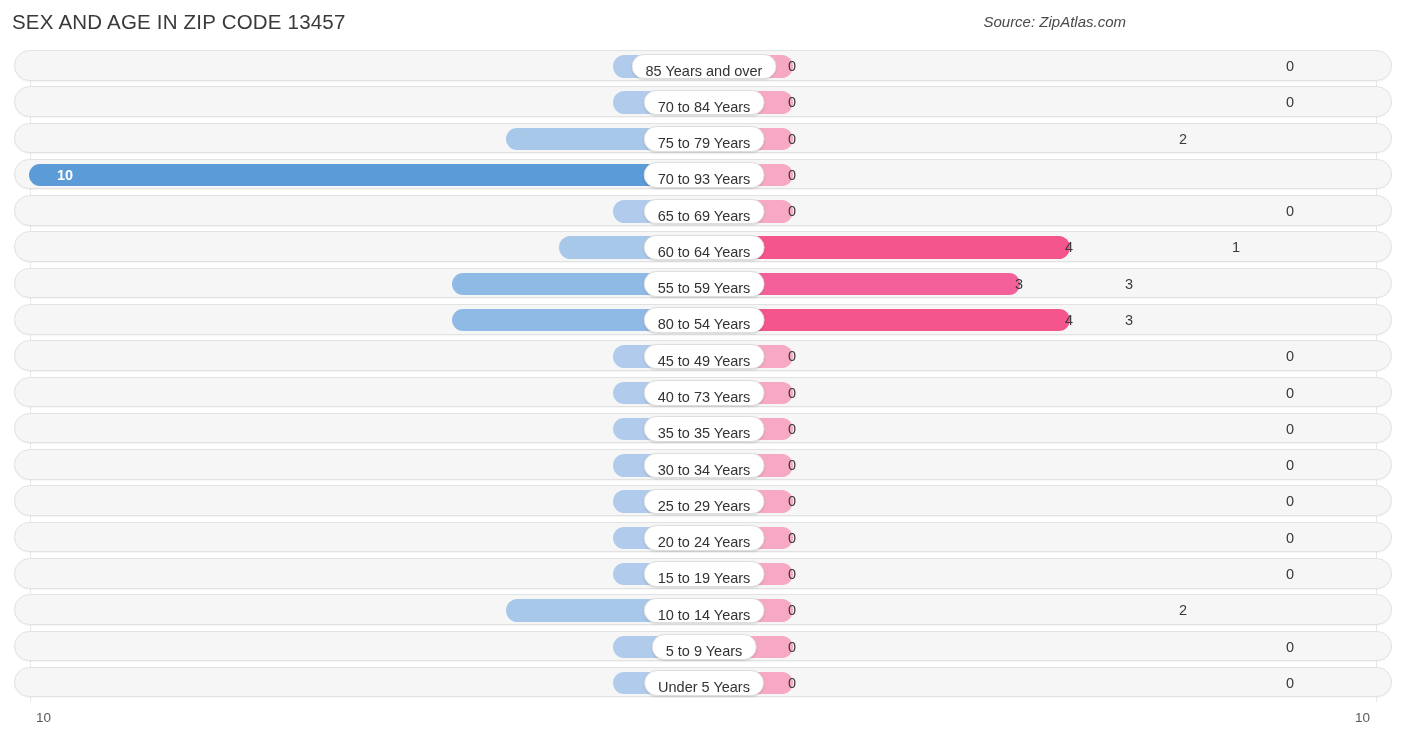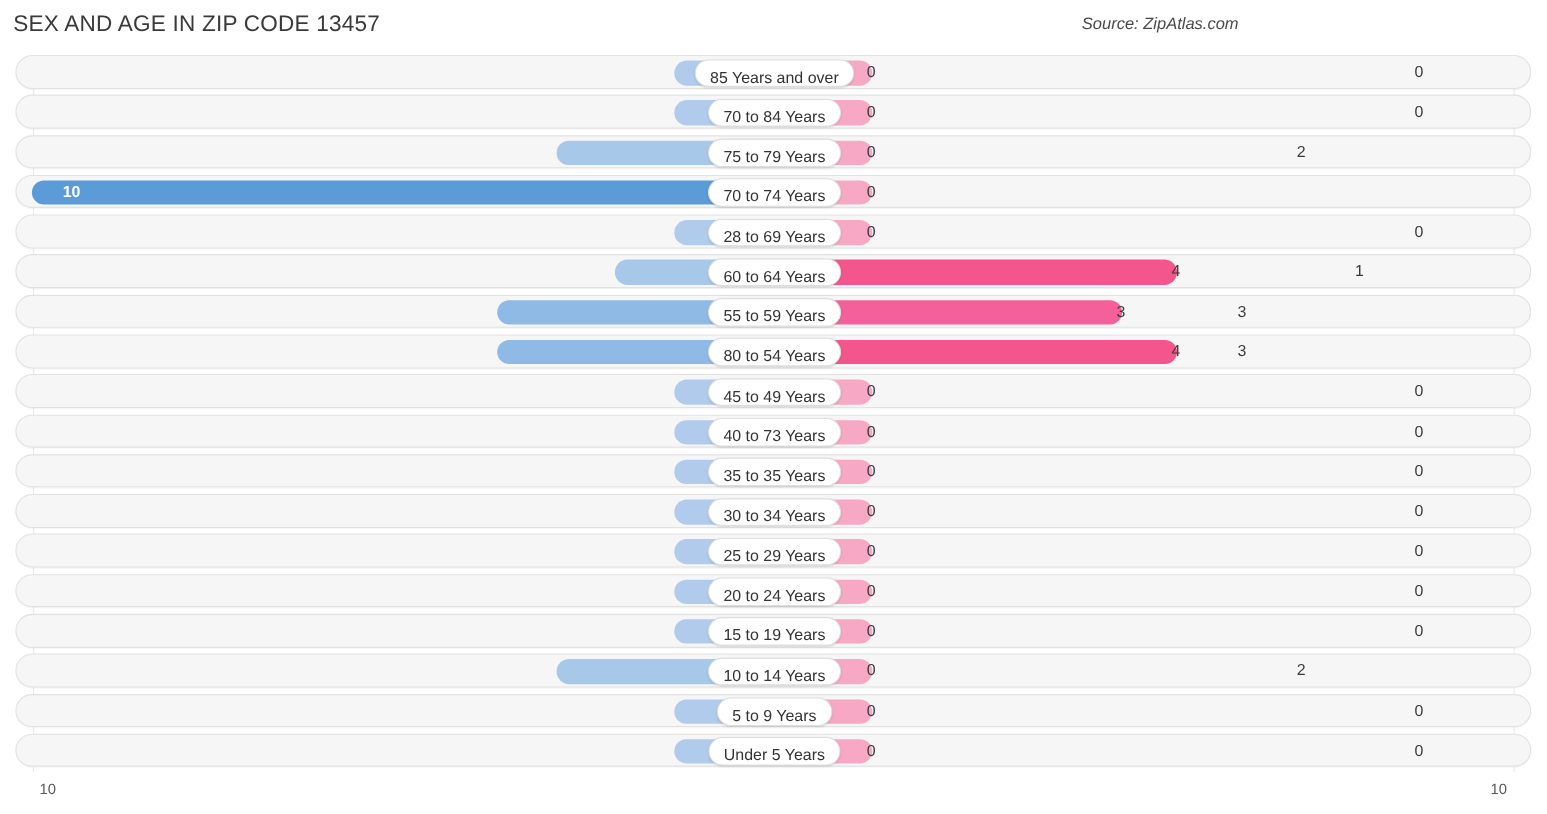--- a/index.html
+++ b/index.html
@@ -213,30 +213,30 @@
             <div class="val female" style="left: 773px;">0</div>
             <div class="age-pill" style="left: 689px;">75 to 79 Years</div>
           </div>
         </div>
         <div class="row">
           <div class="track">
             <div class="bar male" style="width: 659px; background: rgb(91, 155, 216);"></div>
             <div class="bar female" style="width: 75px; background: rgb(247, 168, 196);"></div>
             <div class="val male inside" style="left: 42px;">10</div>
             <div class="val female" style="left: 773px;">0</div>
-            <div class="age-pill" style="left: 689px;">70 to 74 Years</div>
-          </div>
-        </div>
-        <div class="row">
-          <div class="track">
-            <div class="bar male" style="width: 75px; background: rgb(176, 203, 236);"></div>
-            <div class="bar female" style="width: 75px; background: rgb(247, 168, 196);"></div>
-            <div class="val male" style="right: 97px;">0</div>
-            <div class="val female" style="left: 773px;">0</div>
-            <div class="age-pill" style="left: 689px;">28 to 69 Years</div>
+            <div class="age-pill" style="left: 689px;">70 to 93 Years</div>
+          </div>
+        </div>
+        <div class="row">
+          <div class="track">
+            <div class="bar male" style="width: 75px; background: rgb(176, 203, 236);"></div>
+            <div class="bar female" style="width: 75px; background: rgb(247, 168, 196);"></div>
+            <div class="val male" style="right: 97px;">0</div>
+            <div class="val female" style="left: 773px;">0</div>
+            <div class="age-pill" style="left: 689px;">65 to 69 Years</div>
           </div>
         </div>
         <div class="row">
           <div class="track">
             <div class="bar male" style="width: 129px; background: rgb(168, 200, 234);"></div>
             <div class="bar female" style="width: 352px; background: rgb(244, 85, 140);"></div>
             <div class="val male" style="right: 151px;">1</div>
             <div class="val female" style="left: 1050px;">4</div>
             <div class="age-pill" style="left: 689px;">60 to 64 Years</div>
           </div>

